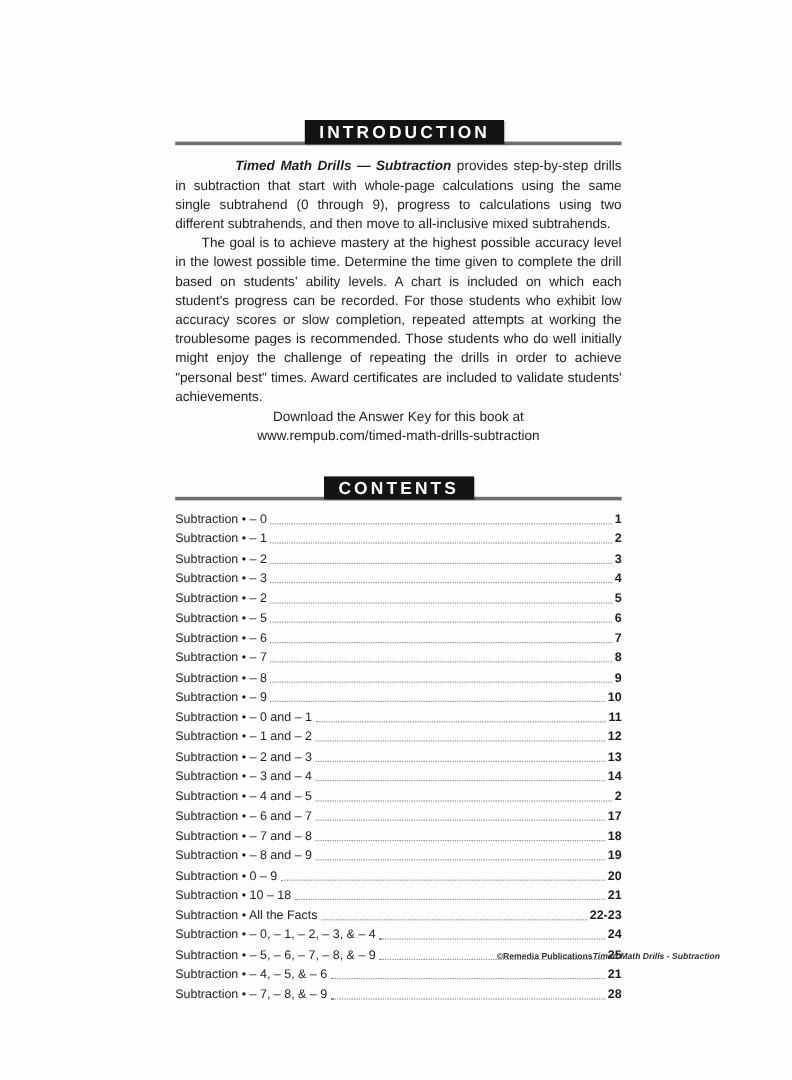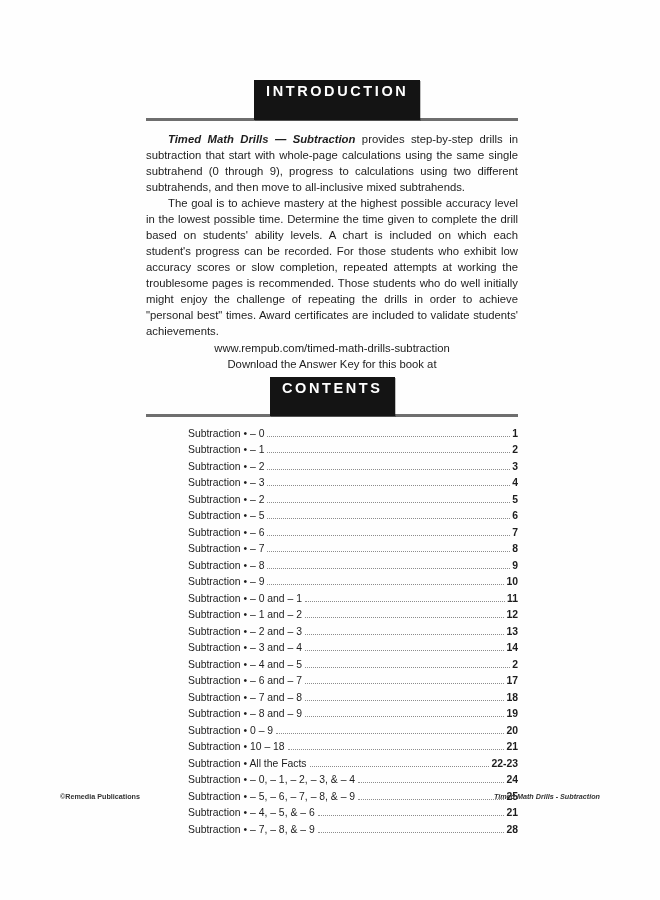--- a/index.html
+++ b/index.html
@@ -48,21 +48,21 @@
     background: #6e6e6e;
   }
   .banner-box {
     position: absolute;
     bottom: 2px;
     background: #141414;
     color: #ffffff;
     font-weight: bold;
     font-size: 14.5px;
     letter-spacing: 2.6px;
-    padding: 3px 12px 20px 12px;
+    padding: 3px 12px 0 12px;
     line-height: 1.15;
     white-space: nowrap;
     box-shadow: 1px 1px 0 rgba(0,0,0,0.25);
   }
   .banner-intro .banner-box { left: 108px; }
   .banner-contents .banner-box { left: 124px; }
 
   
   .intro-body {
     margin-top: 9px;
@@ -71,20 +71,21 @@
     text-align: justify;
     color: #1d1d1d;
   }
   .intro-body p {
     margin: 0;
     text-indent: 22px;
   }
   .intro-body .lead {
     font-weight: bold;
     font-style: italic;
+    margin-left: 28px;
   }
   .intro-center {
     margin-top: 1px;
     text-align: center;
     text-indent: 0;
     font-size: 11.3px;
     line-height: 1.42;
   }
   .intro-center div { text-indent: 0; }
 
@@ -100,21 +101,20 @@
     display: flex;
     align-items: flex-end;
     font-size: 10.4px;
     line-height: 1.0;
     height: 16.5px;
     color: #1d1d1d;
   }
   .toc-label {
     white-space: nowrap;
     padding-bottom: 2px;
-    margin-left: 42px;
   }
   .toc-dots {
     flex: 1 1 auto;
     margin: 0 2px 4px 3px;
     border-bottom: 1px dotted #8c8c8c;
     min-width: 6px;
   }
   .toc-page {
     white-space: nowrap;
     font-weight: bold;
@@ -122,21 +122,21 @@
     text-align: right;
   }
 
   
   .footer {
     position: absolute;
     left: 60px;
     right: 60px;
     top: 792px;
     display: flex;
-    justify-content: space-between;
+    justify-content: flex-end;
     align-items: baseline;
     font-size: 7.2px;
     color: #333333;
   }
   .footer-left { font-weight: bold; }
   .footer-right {
     font-style: italic;
     font-weight: bold;
   }
 </style>
@@ -149,22 +149,22 @@
 
     <div class="banner-wrap banner-intro" style="margin-top:96px;">
       <div class="banner-rule"></div>
       <div class="banner-box">INTRODUCTION</div>
     </div>
 
     <div class="intro-body">
       <p><span class="lead">Timed Math Drills — Subtraction</span><span> provides step-by-step drills in subtraction that start with whole-page calculations using the same single subtrahend (0 through 9), progress to calculations using two different subtrahends, and then move to all-inclusive mixed subtrahends.</span></p>
       <p>The goal is to achieve mastery at the highest possible accuracy level in the lowest possible time. Determine the time given to complete the drill based on students' ability levels. A chart is included on which each student's progress can be recorded. For those students who exhibit low accuracy scores or slow completion, repeated attempts at working the troublesome pages is recommended. Those students who do well initially might enjoy the challenge of repeating the drills in order to achieve "personal best" times. Award certificates are included to validate students' achievements.</p>
       <div class="intro-center">
+        <div>Download the Answer Key for this book at</div>
         <div>www.rempub.com/timed-math-drills-subtraction</div>
-        <div>Download the Answer Key for this book at</div>
       </div>
     </div>
 
     <div class="contents-section">
       <div class="banner-wrap banner-contents">
         <div class="banner-rule"></div>
         <div class="banner-box">CONTENTS</div>
       </div>
 
       <div class="toc-list" id="toc-list">

